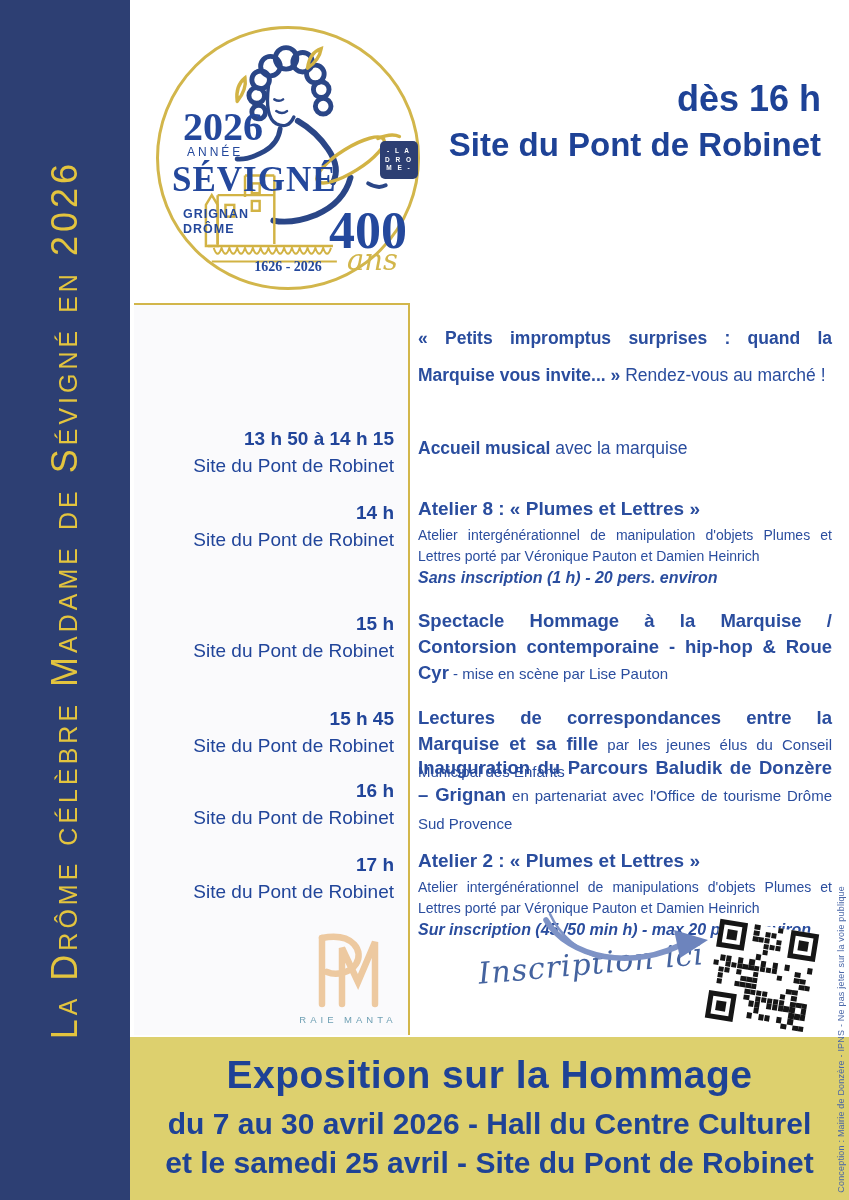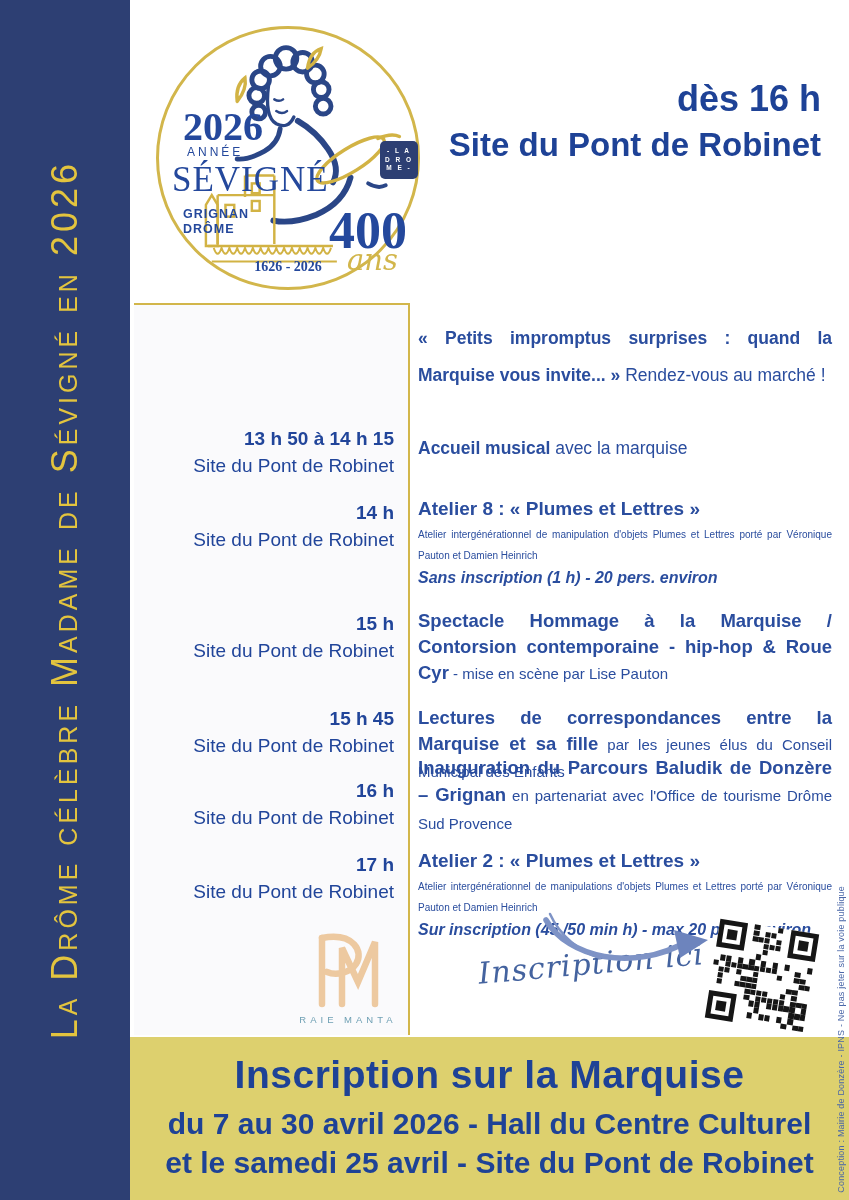--- a/index.html
+++ b/index.html
@@ -18,21 +18,21 @@
   .h-line2{font-size:36px;margin-top:4px;}
   .h-line3{font-size:33px;margin-top:6px;}
 
   
   .logo{position:absolute;left:156px;top:26px;width:264px;height:264px;border:3px solid #d2b64b;
         border-radius:50%;background:#fff;box-sizing:border-box;}
   .logo-art{position:absolute;left:0;top:0;width:100%;height:100%;}
   .logo span{position:absolute;color:#24489c;}
   .lg-year{left:24px;top:74px;font-family:"Liberation Serif",serif;font-weight:700;font-size:40px;}
   .lg-annee{left:28px;top:116px;font-size:12px;letter-spacing:3px;}
-  .lg-name{left:13px;top:131px;font-family:"Liberation Serif",serif;font-weight:400;font-size:35px;letter-spacing:1px;}
+  .lg-name{left:13px;top:131px;font-family:"Liberation Serif",serif;font-weight:700;font-size:35px;letter-spacing:1px;}
   .lg-pl1{left:24px;top:178px;font-weight:700;font-size:12.5px;letter-spacing:1px;}
   .lg-pl2{left:24px;top:193px;font-weight:700;font-size:12.5px;letter-spacing:1px;}
   .lg-badge{position:absolute;left:221px;top:112px;width:38px;height:38px;background:#2d3f73;border-radius:5px;
             display:flex;flex-direction:column;align-items:center;justify-content:center;gap:2px;}
   .lg-badge span{position:static;color:#fff;font-size:6.5px;font-weight:700;letter-spacing:2px;line-height:1;}
   .lg-400{left:170px;top:172px;font-family:"Liberation Serif",serif;font-weight:700;font-size:52px;}
   .lg-ans{left:188px;top:214px;font-family:"DejaVu Serif",serif;font-style:italic;font-size:29px;color:#d2b64b !important;}
   .lg-dates{left:0;bottom:12px;width:100%;text-align:center;font-family:"Liberation Serif",serif;
             font-weight:700;font-size:14px;}
 
@@ -48,21 +48,21 @@
   .drow{position:absolute;left:418px;width:414px;color:#2a4d9e;text-align:justify;}
   .drow .head{font-weight:700;}
   .d1{top:320px;font-size:17.5px;line-height:37px;}
   .d2{top:438px;font-size:17.5px;}
   .d4{top:608px;font-size:18.5px;line-height:26px;}
   .d5{top:705px;font-size:18.5px;line-height:26px;}
   .d6{top:754px;font-size:18.5px;line-height:27px;}
   .d4 .tail,.d5 .tail,.d6 .tail{font-size:15px;font-weight:400;}
   .d3{top:498px;} .d7{top:850px;}
   .dtitle{font-size:19px;font-weight:700;text-align:left;}
-  .dbody{font-size:10px;line-height:20.5px;margin-top:5px;}
+  .dbody{font-size:14px;line-height:20.5px;margin-top:5px;}
   .dnote{font-style:italic;font-weight:700;font-size:16px;margin-top:3px;text-align:left;}
 
   
   .script-note{position:absolute;left:478px;top:946px;font-family:"DejaVu Serif",serif;font-style:italic;
                font-size:30px;color:#44639f;transform:rotate(-5deg);letter-spacing:1px;}
   .arrow-svg{position:absolute;left:538px;top:910px;width:175px;height:64px;}
   .qr{position:absolute;left:712px;top:926px;width:100px;height:100px;background:#fff;transform:rotate(9deg);}
   .qr-finder{position:absolute;width:28px;height:28px;border:5px solid #161616;background:#fff;box-sizing:border-box;}
   .qr-finder::after{content:"";position:absolute;left:4px;top:4px;width:10px;height:10px;background:#161616;}
   .qf-tl{left:0;top:0;} .qf-tr{right:0;top:0;} .qf-bl{left:0;bottom:0;}
@@ -305,20 +305,20 @@
       <g stroke="#edc9a0" stroke-width="6.5" fill="none" stroke-linecap="round">
         <path d="M26 74 V8"></path>
         <path d="M26 8 C58 2 68 22 60 34 C54 43 40 46 31 42"></path>
         <path d="M46 74 L46 18 L62 52 L79 12 L79 74"></path>
       </g>
     </svg>
     <div class="rm-text">RAIE MANTA</div>
   </div>
 
   <div class="band">
-    <div class="band-title">Inscription sur la Marquise</div>
+    <div class="band-title">Exposition sur la Hommage</div>
     <div class="band-line1">du 7 au 30 avril 2026 - Hall du Centre Culturel</div>
     <div class="band-line2">et le samedi 25 avril -  Site du Pont de Robinet</div>
   </div>
 
   <div class="credit">Conception : Mairie de Donzère - IPNS - Ne pas jeter sur la voie publique</div>
 
 </div>
 
 </body></html>

